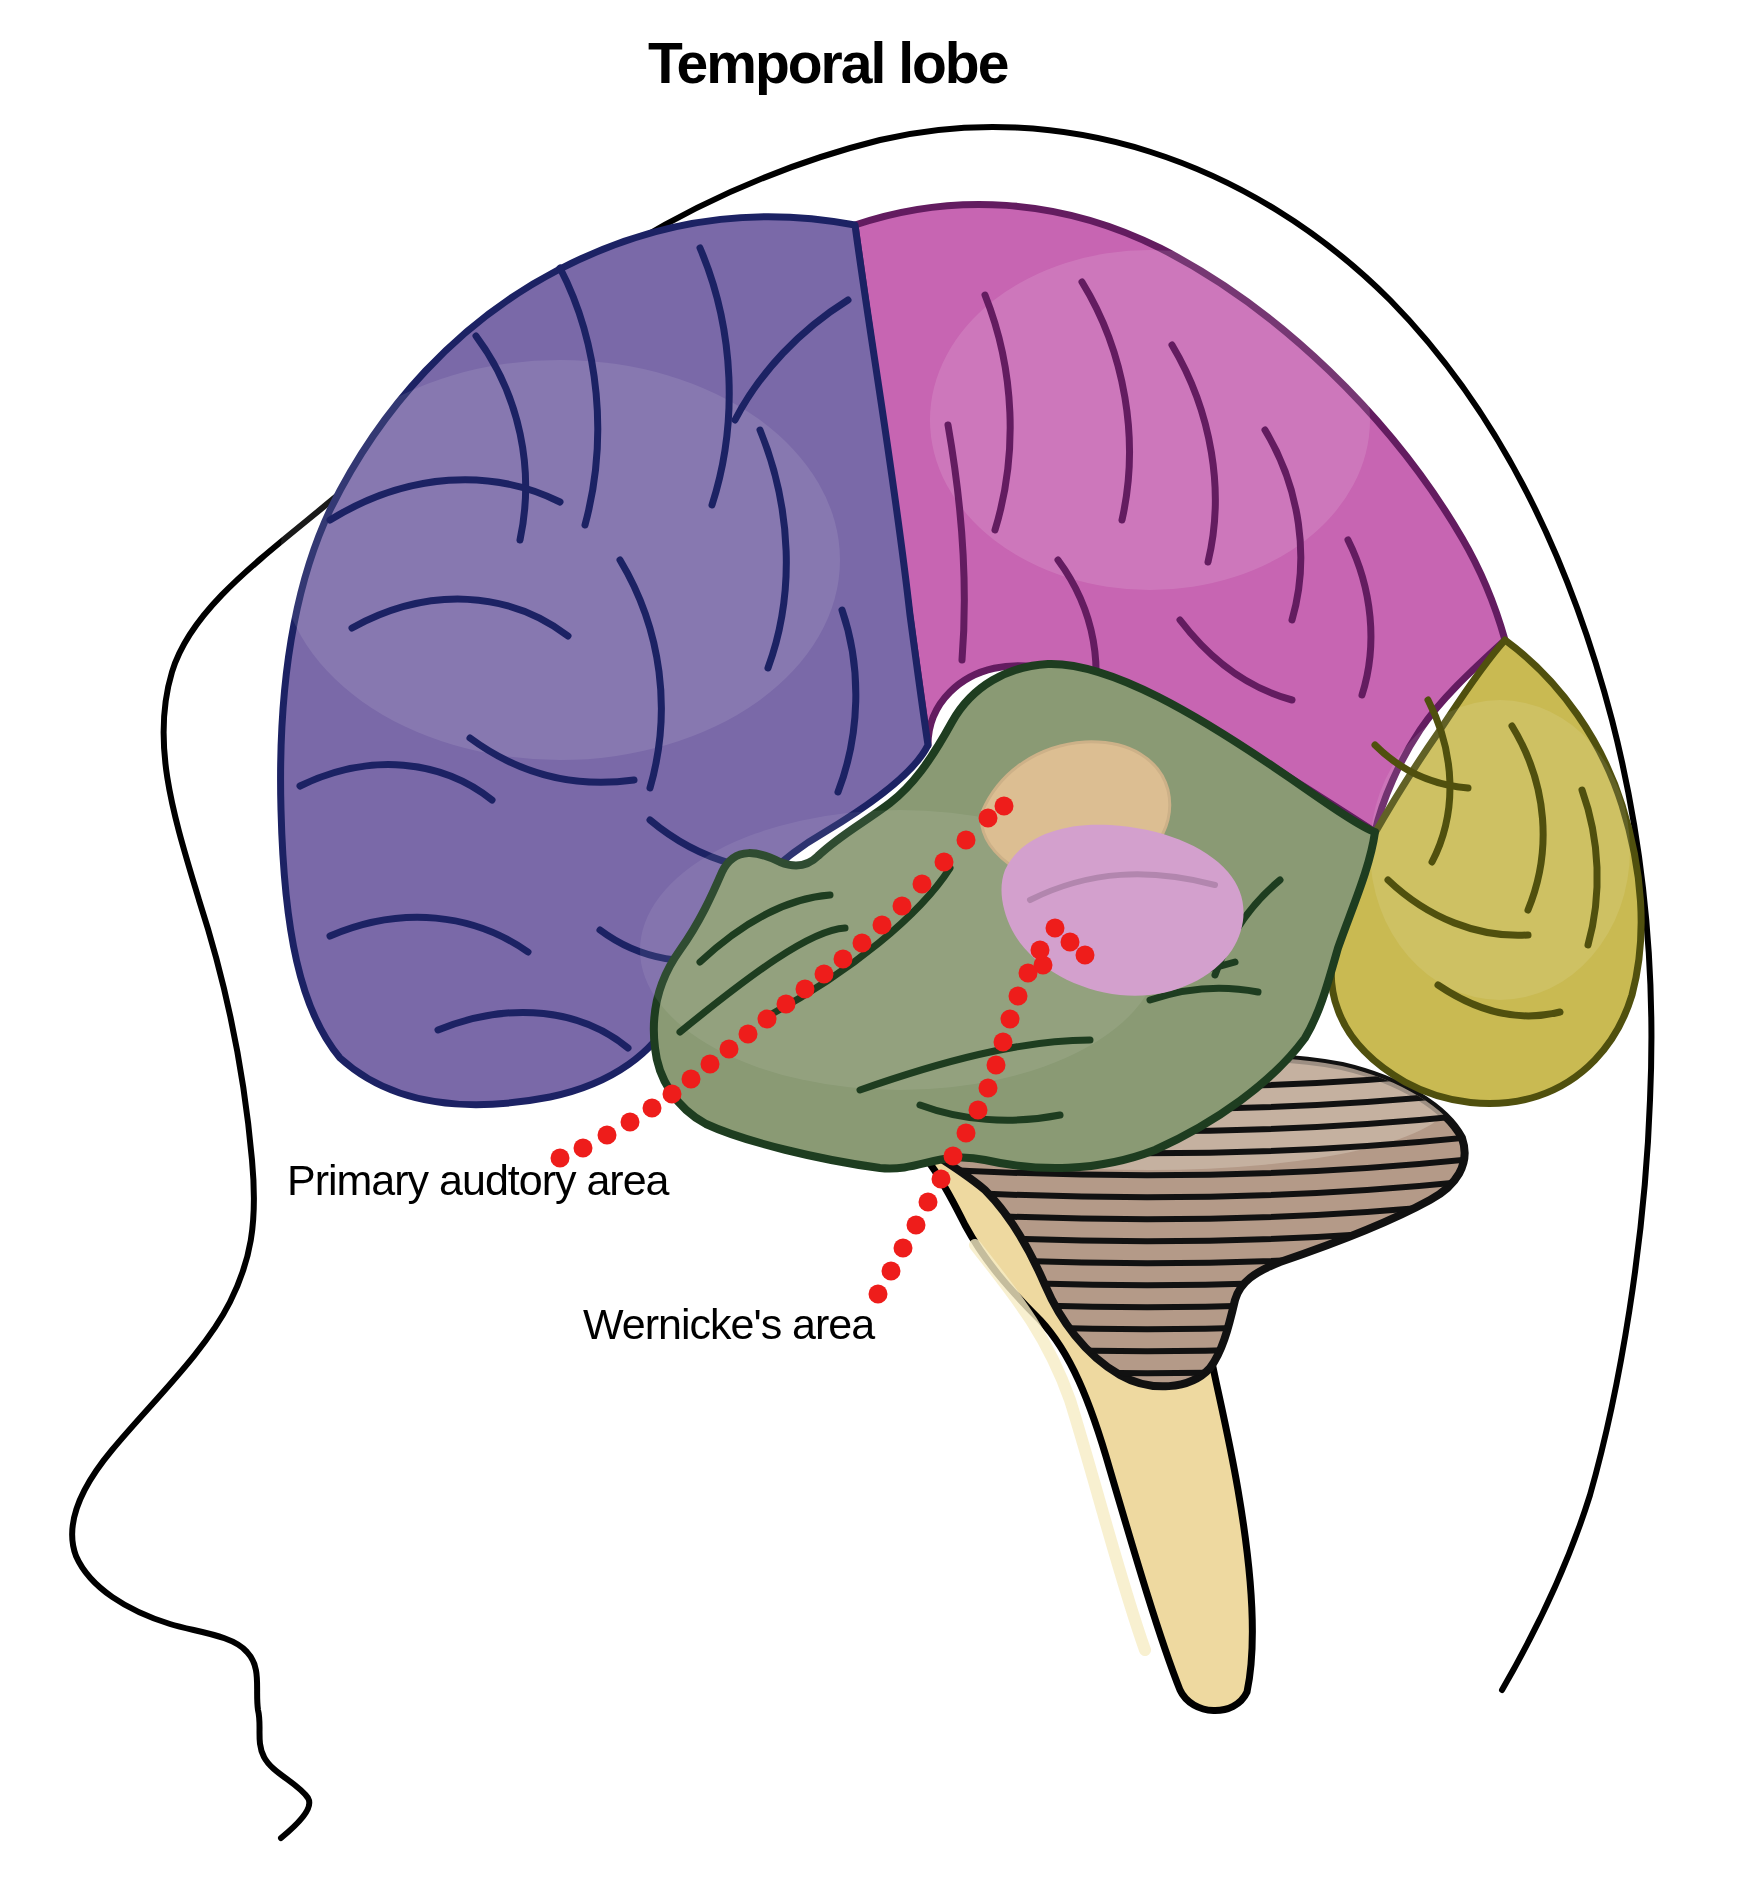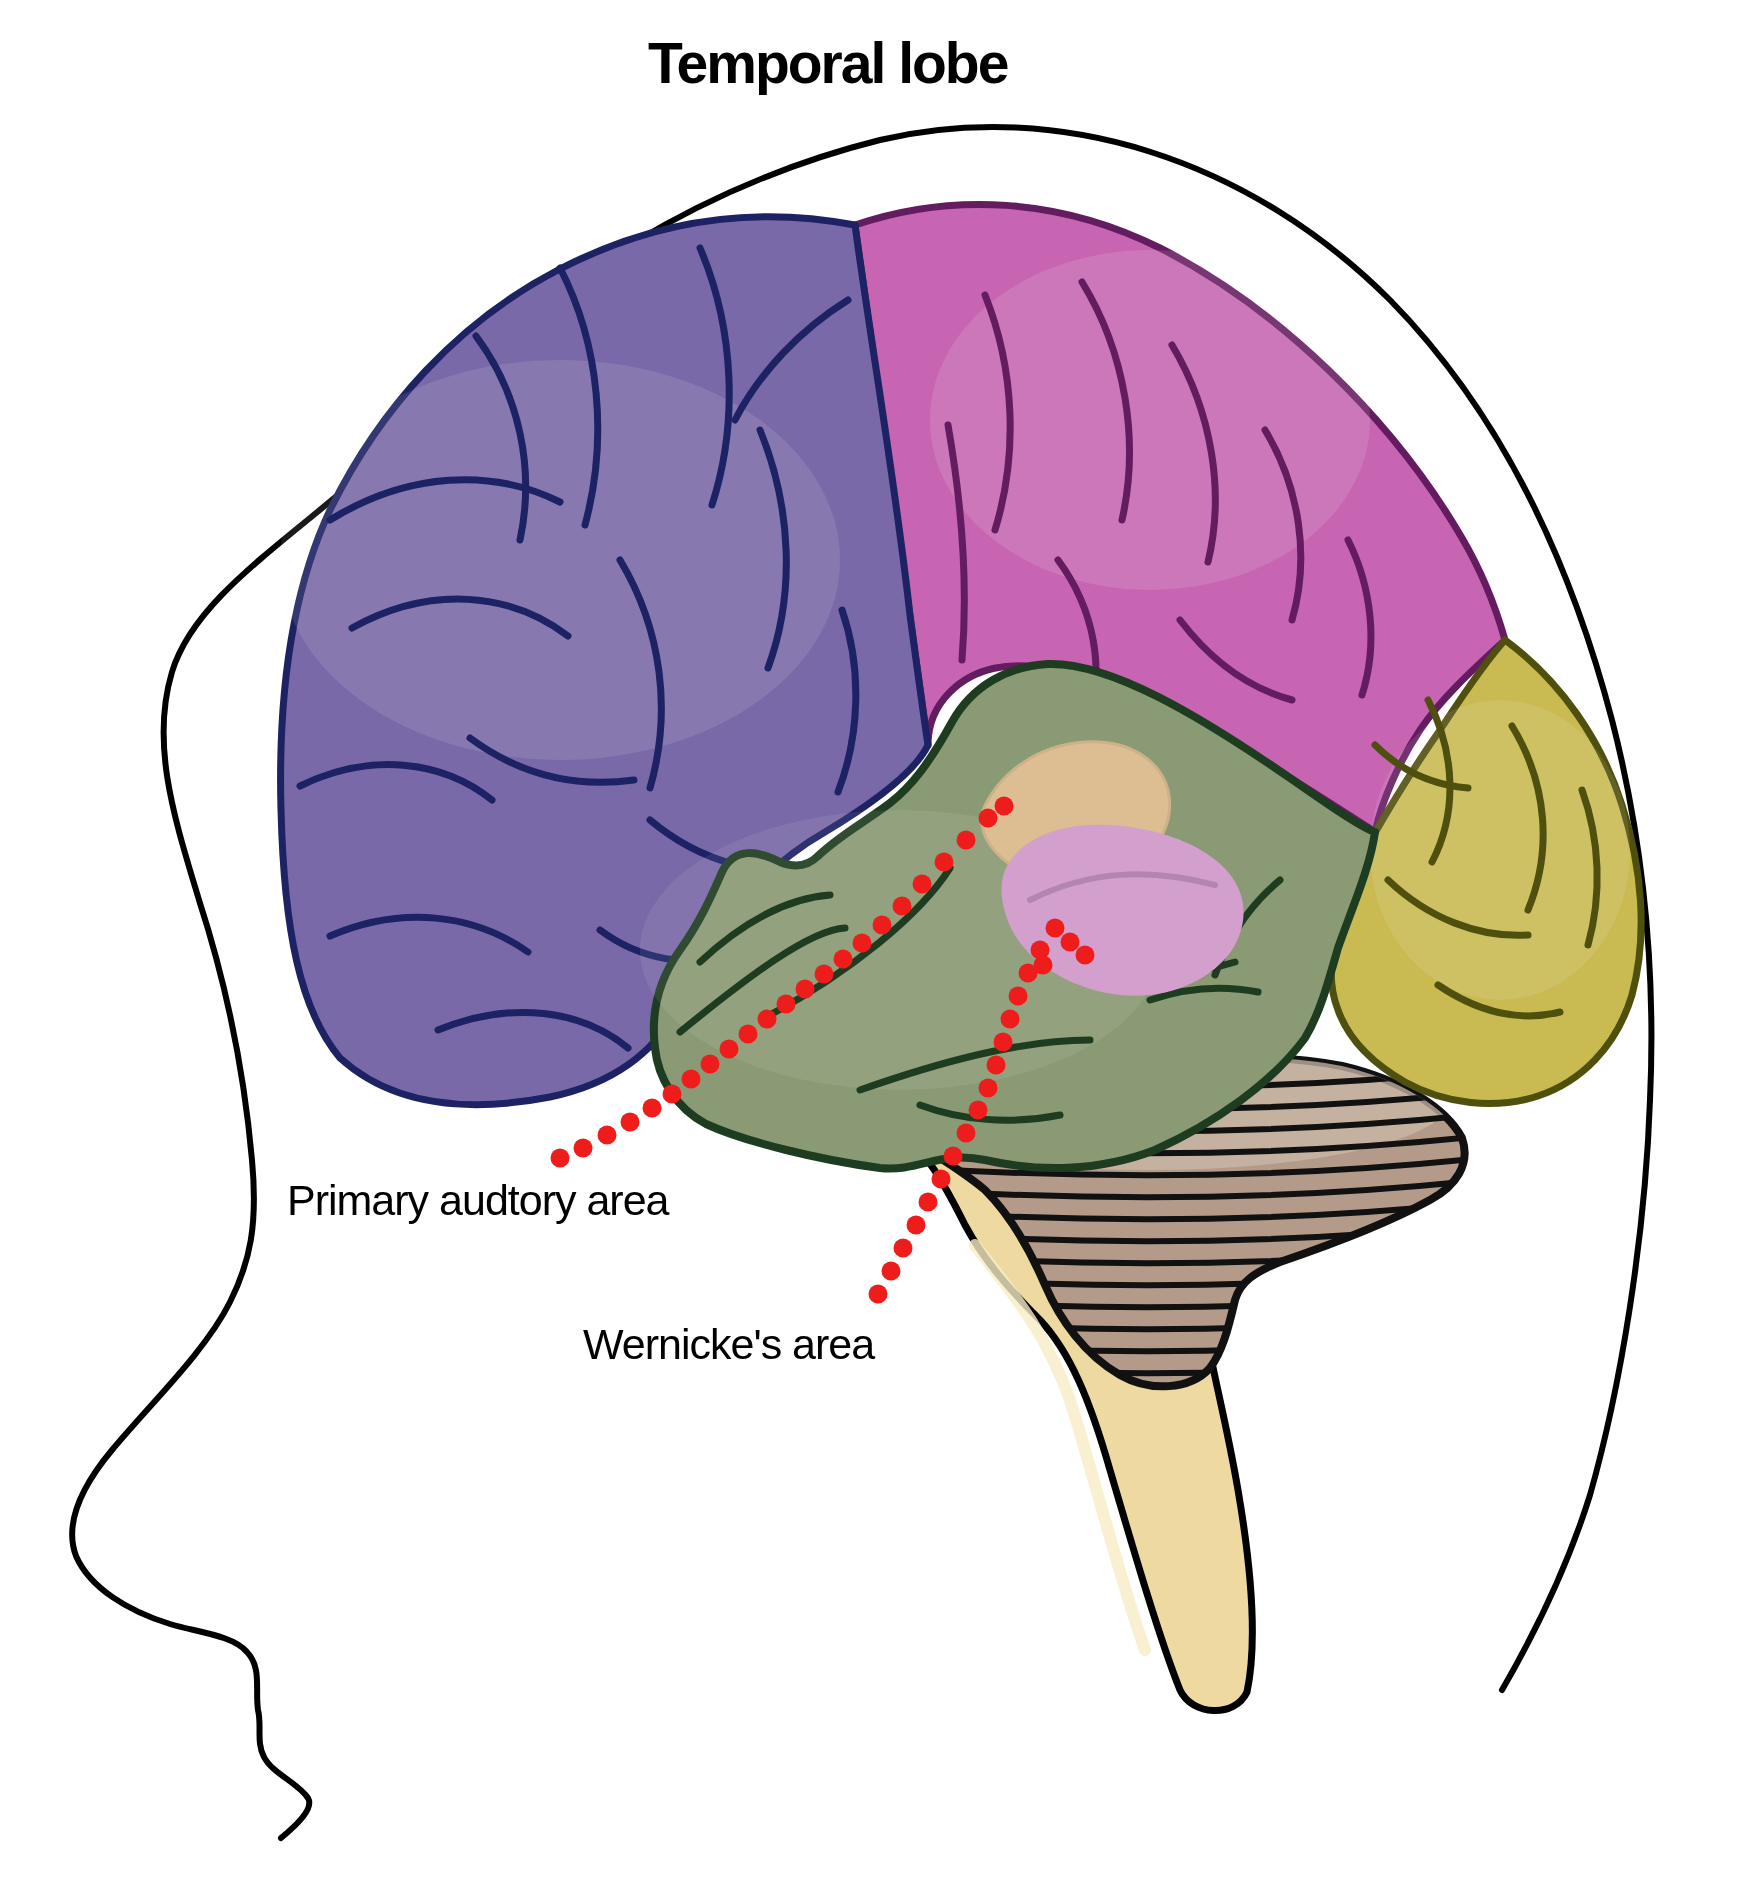--- a/index.html
+++ b/index.html
@@ -12,21 +12,21 @@
     padding-left:8px;
   }
   .stage svg{position:absolute;left:0;top:0;}
   .diagram-title{
     position:absolute;left:648px;top:30px;
     font-size:57px;font-weight:bold;color:#000;
     letter-spacing:-2px;white-space:nowrap;
   }
   .callout-label{
     position:absolute;font-size:43px;color:#000;
-    letter-spacing:-1px;white-space:nowrap;margin-top:20px;
+    letter-spacing:-1px;white-space:nowrap;
   }
   #label-primary{left:287px;top:1156px;}
   #label-wernicke{left:583px;top:1300px;text-align:right;}
 </style>
 </head>
 <body>
 
 <div class="stage">
 
   <svg width="1747" height="1902" viewBox="0 0 1747 1902">

